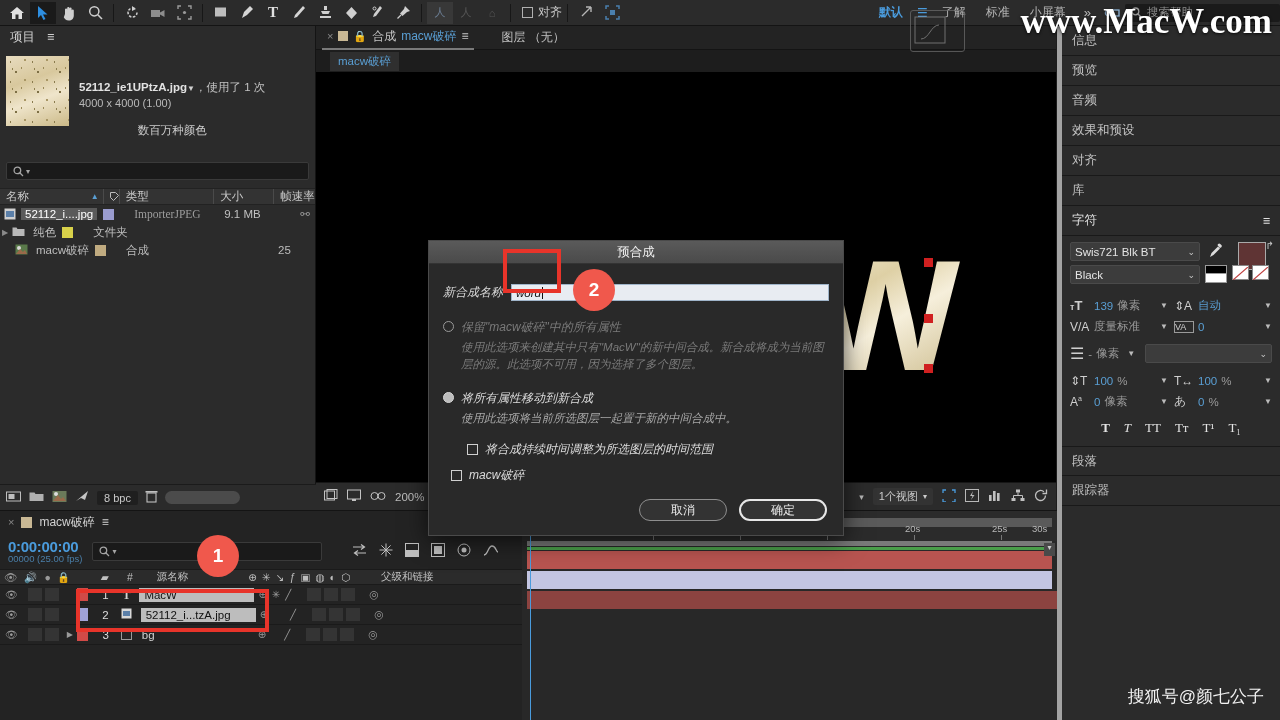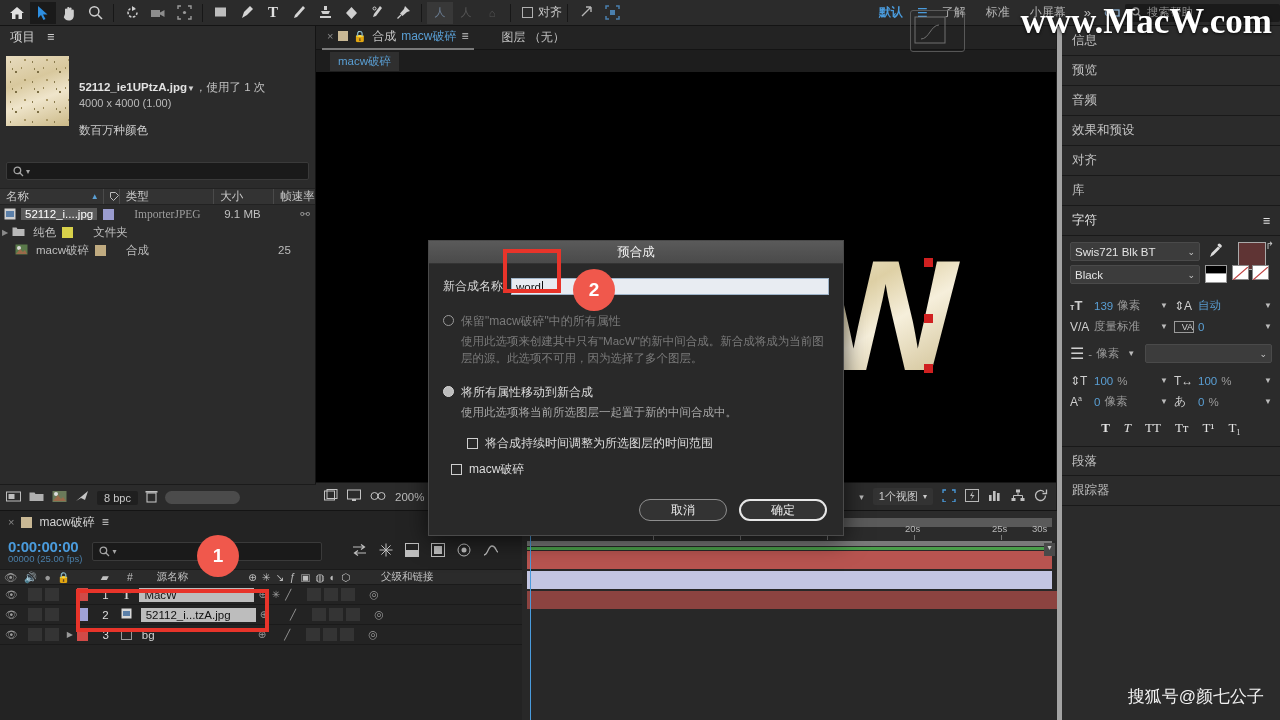--- a/index.html
+++ b/index.html
@@ -47,21 +47,21 @@
        radial-gradient(circle at 70% 60%, #9b8a58 0 1px, transparent 1px),
        radial-gradient(circle at 45% 80%, #7d6f45 0 1px, transparent 1px),
        radial-gradient(circle at 85% 20%, #a89665 0 1px, transparent 1px),
        radial-gradient(circle at 30% 65%, #8f8050 0 1px, transparent 1px);
      background-size:22px 20px;}
   .meta-txt { padding-top:2px; }
   .meta-l1 { color:#e2e2e2; font-size:11.5px; font-weight:bold;margin-top:22px; }
   .meta-l1 .ar { font-size:8px; color:#d0d0d0; }
   .meta-l1 .used { font-weight:normal; color:#c2c2c2; }
   .meta-l2 { color:#b9b9b9; font-size:11px; margin-top:2px; }
-  .meta-l3 { color:#cfcfcf; font-size:11.5px; margin-top:14px; }
+  .meta-l3 { color:#cfcfcf; font-size:11.5px; margin-top:14px;text-align:center; }
 
   .proj-search { margin:4px 6px 0 6px; height:18px; background:#1a1a1a;
      border:1px solid #3a3a3a; border-radius:2px; display:flex; align-items:center;
      padding:0 6px; color:#8d8d8d; font-size:11px; }
 
   .col-hdr { margin-top:8px; height:17px; background:#333; display:flex;
      align-items:center; font-size:11.5px; color:#cacaca; border-top:1px solid #222;
      border-bottom:1px solid #222;}
   .col-hdr > div { border-right:1px solid #4a4a4a; height:100%; display:flex;
      align-items:center; padding-left:6px; }
@@ -165,21 +165,21 @@
   .playhead { position:absolute; top:0; width:1px; height:210px; background:#4a9bdc; z-index:5;}
   .ph-head { position:absolute; top:10px; left:-6px; width:13px; height:12px; background:#4a9bdc;
      clip-path:polygon(0 0,100% 0,100% 60%,50% 100%,0 60%); }
 
   
   .overlay-modal { position:absolute; left:428px; top:240px; width:416px; height:296px;
      background:#292929; border:1px solid #4a4a4a; box-shadow:0 4px 22px rgba(0,0,0,.65); z-index:40;}
   .m-title { height:23px; background:linear-gradient(#5a5a5a,#4a4a4a);
      display:flex; align-items:center; justify-content:center;
      color:#f2f2f2; font-size:12.5px; border-bottom:1px solid #333;}
-  .m-body { padding:14px 14px 0 14px; }
+  .m-body { padding:20px 14px 0 14px;font-style:italic; }
   .m-row1 { display:flex; align-items:center; gap:8px; }
   .m-lbl { color:#d8d8d8; font-size:12px; white-space:nowrap;}
   .m-input { flex:1; height:17px; background:#e8ecf2; border:1px solid #9fb4c9;
      color:#111; font-size:11.5px; padding:0 4px; display:flex; align-items:center; position:relative;}
   .caret { width:1px; height:12px; background:#111; margin-left:1px; }
   .radio { width:11px; height:11px; border-radius:50%; border:1px solid #9a9a9a;
      flex:0 0 auto; position:relative; margin-top:2px;}
   .radio.on { background:#bdbdbd; border-color:#d6d6d6; }
   .opt { display:flex; gap:7px; margin-top:18px;}
   .opt .ttl { color:#dcdcdc; font-size:12px; }
@@ -588,21 +588,21 @@
           <span class="icn">⇕A</span>
           <span class="ival">自动</span>
           <span class="arr">▼</span>
         </div>
         <div class="prop">
           <span class="icn">V/A</span>
           <span>度量标准</span>
           <span class="arr">▼</span>
         </div>
         <div class="prop">
-          <span class="icn" style="border:1px solid #9a9a9a;font-size:9px;text-align:right">VA</span>
+          <span class="icn" style="border:1px solid #9a9a9a;font-size:9px;text-align:left">VA</span>
           <span class="ival">0</span>
           <span class="arr">▼</span>
         </div>
       </div>
 
       <div class="fld" style="margin-top:8px">
         <span class="icn" style="color:#cfcfcf">☰</span>
         <span style="color:#9a9a9a;font-size:11.5px">-</span>
         <span style="color:#9a9a9a;font-size:11.5px">像素</span>
         <span style="color:#bbb;font-size:8px;margin:0 6px 0 4px">▼</span>

